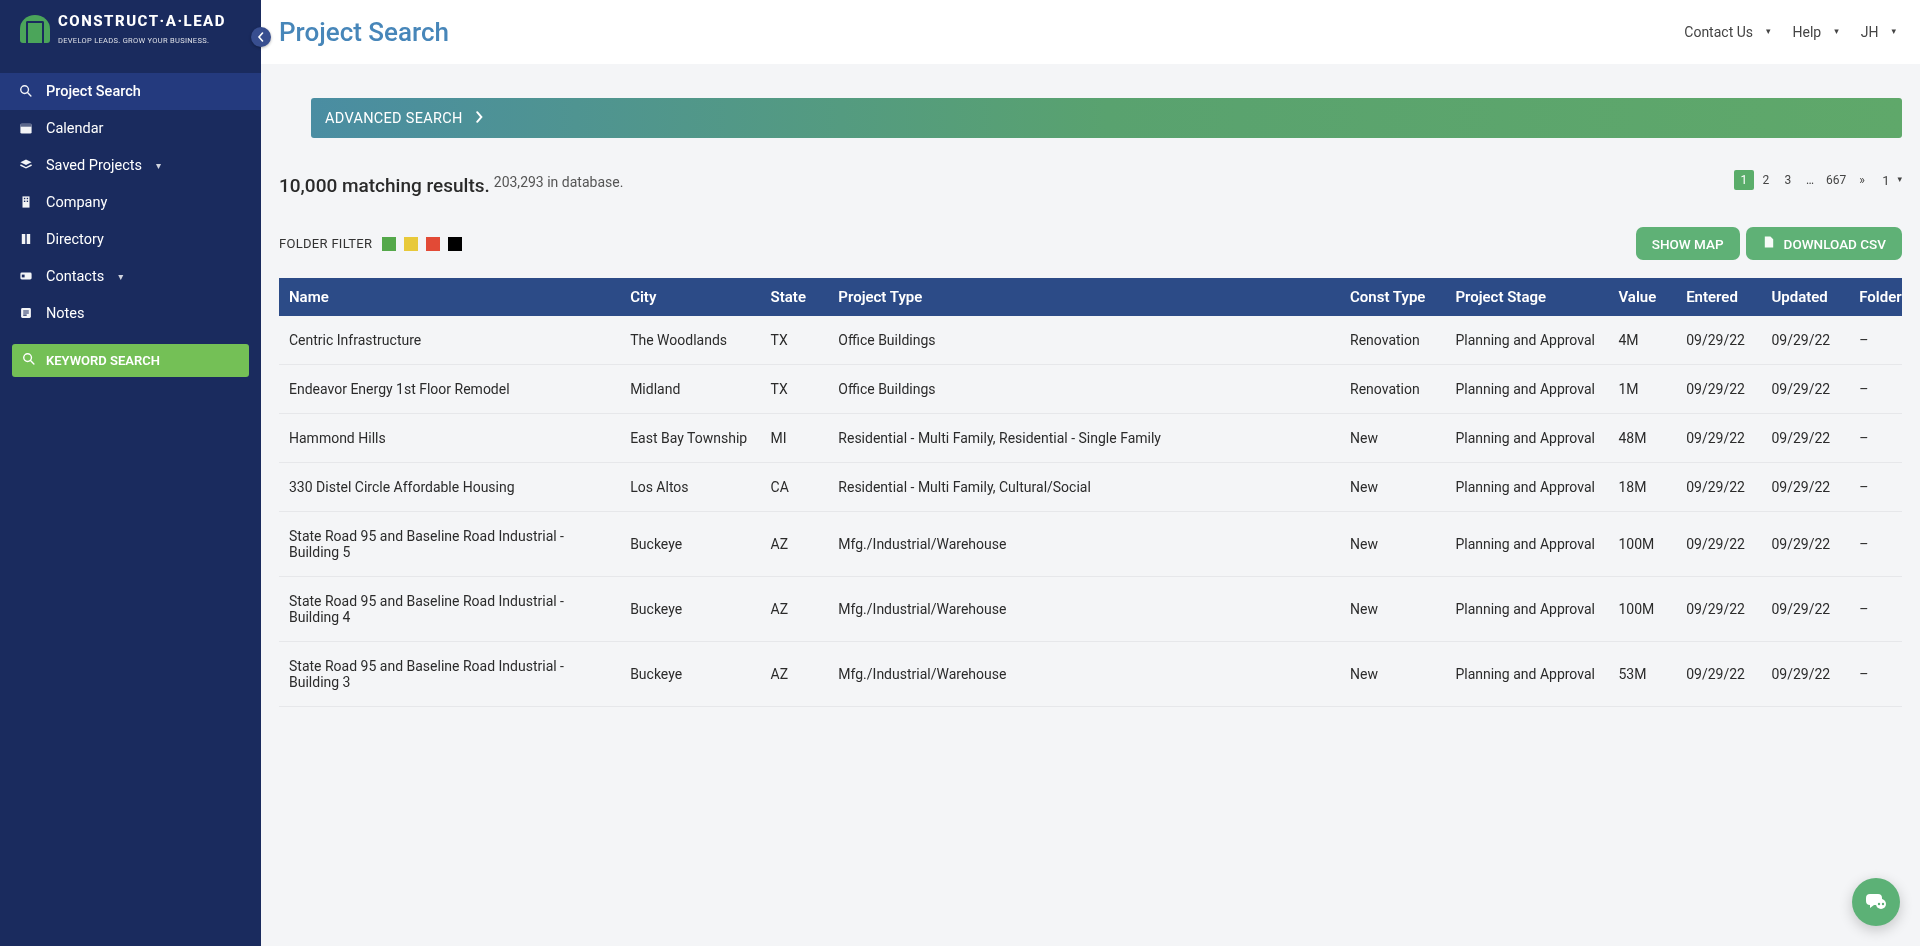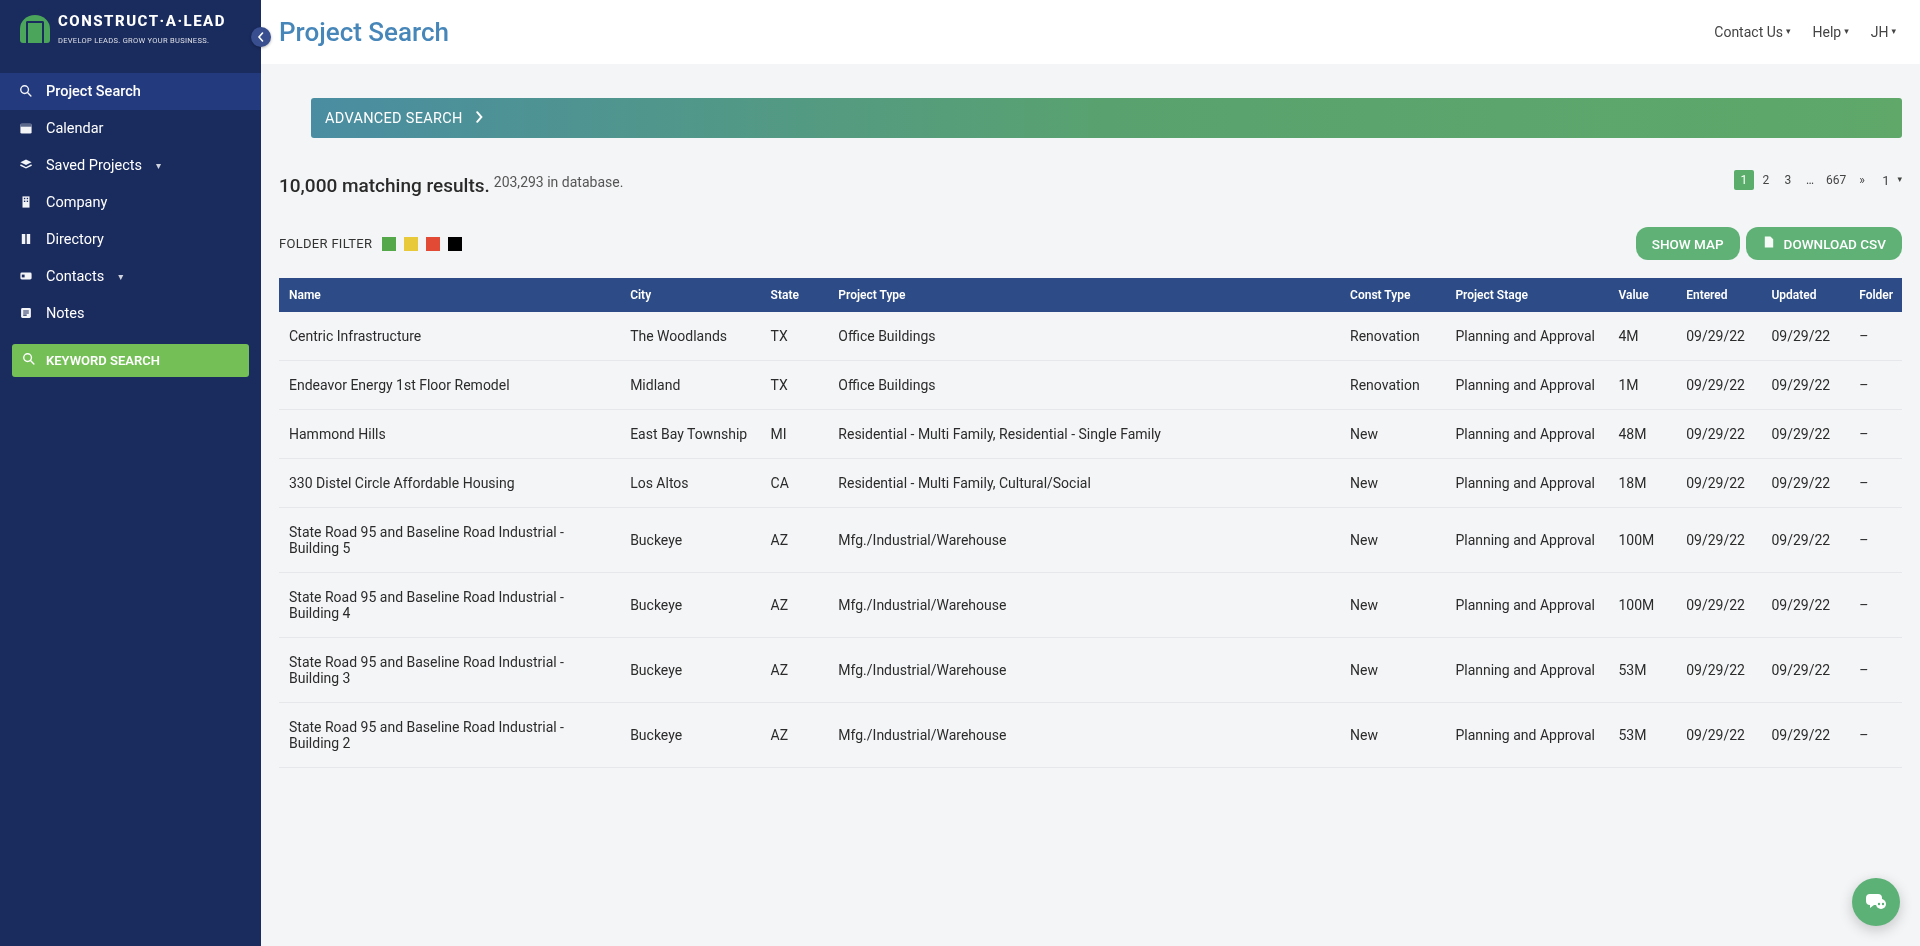--- a/index.html
+++ b/index.html
@@ -50,21 +50,21 @@
     cursor:pointer;
   }
   
   .main{ flex:1; display:flex; flex-direction:column; overflow:hidden; }
   .topbar{
     height:64px; background:#fff; display:flex; align-items:center; justify-content:space-between;
     padding:0 24px 0 18px;
   }
   .page-title{ color:#4786b9; font-size:26px; font-weight:500; }
   .top-links{ display:flex; gap:22px; font-size:14px; color:#444; }
-  .top-link{ display:flex; align-items:center; gap:3px; cursor:pointer; }
+  .top-link{ display:flex; align-items:center; gap:13px; cursor:pointer; }
   
   .content{ flex:1; background:#f4f5f7; padding:34px 18px 0 18px; overflow:hidden; }
   .adv-bar{
     height:40px; border-radius:3px; color:#fff; display:flex; align-items:center; padding:0 14px;
     background:linear-gradient(90deg,#4a8da2,#59a26f,#5fa86a); font-size:14.5px; font-weight:400;
     letter-spacing:.3px; cursor:pointer;margin-left:32px;
   }
   .adv-bar .chev{ margin-left:10px; }
   .results-bar{
     display:flex; align-items:flex-start; justify-content:flex-start; margin-top:36px; gap:4px; position:relative;
@@ -82,27 +82,27 @@
   .pg.wide{ padding:0 4px; }
   .pg-drop{ display:flex; align-items:center; gap:8px; margin-left:8px; color:#444; font-size:13px; cursor:pointer; }
   .toolbar-row{
     display:flex; justify-content:space-between; align-items:center; margin-top:30px;
   }
   .folder-filter{ display:flex; align-items:center; gap:10px; font-size:13px; color:#333; letter-spacing:.3px; }
   .sw{ display:flex; gap:8px; }
   .swatch{ width:14px; height:14px; }
   .btns{ display:flex; gap:6px; }
   .btn{
-    background:#5fb176; color:#fff; padding:8px 16px; font-size:13.5px; font-weight:500; border-radius:12px;
+    background:#5fb176; color:#fff; padding:8px 16px; font-size:13.5px; font-weight:500; border-radius:7px;
     display:flex; align-items:center; gap:8px; cursor:pointer;
   }
   
   .tbl{ margin-top:18px; width:100%; border-collapse:collapse; font-size:14px; color:#2b2b2b; table-layout:fixed; }
   .tbl thead th{
-    background:#2c4b87; color:#fff; text-align:left; font-weight:600; padding:10px 10px; font-size:12px;
+    background:#2c4b87; color:#fff; text-align:left; font-weight:600; padding:10px 10px; font-size:15px;
   }
   .tbl tbody td{ padding:16px 10px; vertical-align:middle; border-bottom:1px solid #e6e7ea; }
   .chat-bubble{
     position:fixed; right:20px; bottom:20px; width:48px; height:48px; border-radius:50%;
     background:#5cb176; display:flex; align-items:center; justify-content:center; color:#fff;
     box-shadow:0 4px 14px rgba(0,0,0,.2); cursor:pointer;
   }
   .chat-bubble svg{ width:24px; height:24px; }
   .tiny-caret{ font-size:9px; position:relative; top:-1px; }
 </style>
@@ -363,32 +363,20 @@
               <td>Buckeye</td>
               <td>AZ</td>
               <td>Mfg./Industrial/Warehouse</td>
               <td>New</td>
               <td>Planning and Approval</td>
               <td>53M</td>
               <td>09/29/22</td>
               <td>09/29/22</td>
               <td>–</td>
             </tr>
-            <tr>
-              <td>State Road 95 and Baseline Road Industrial - Building 2</td>
-              <td>Buckeye</td>
-              <td>AZ</td>
-              <td>Mfg./Industrial/Warehouse</td>
-              <td>New</td>
-              <td>Planning and Approval</td>
-              <td>53M</td>
-              <td>09/29/22</td>
-              <td>09/29/22</td>
-              <td>–</td>
-            </tr>
           </tbody>
       </table>
     </div>
   </div>
 </div>
 
 <div class="chat-bubble">
   <svg viewBox="0 0 24 24">
       <path fill="#fff" d="M6 4a4 4 0 0 0-4 4v3a4 4 0 0 0 4 4v3l4-3h4a4 4 0 0 0 4-4V8a4 4 0 0 0-4-4H6z"></path>
       <circle cx="17" cy="14" r="5" fill="#fff"></circle>

